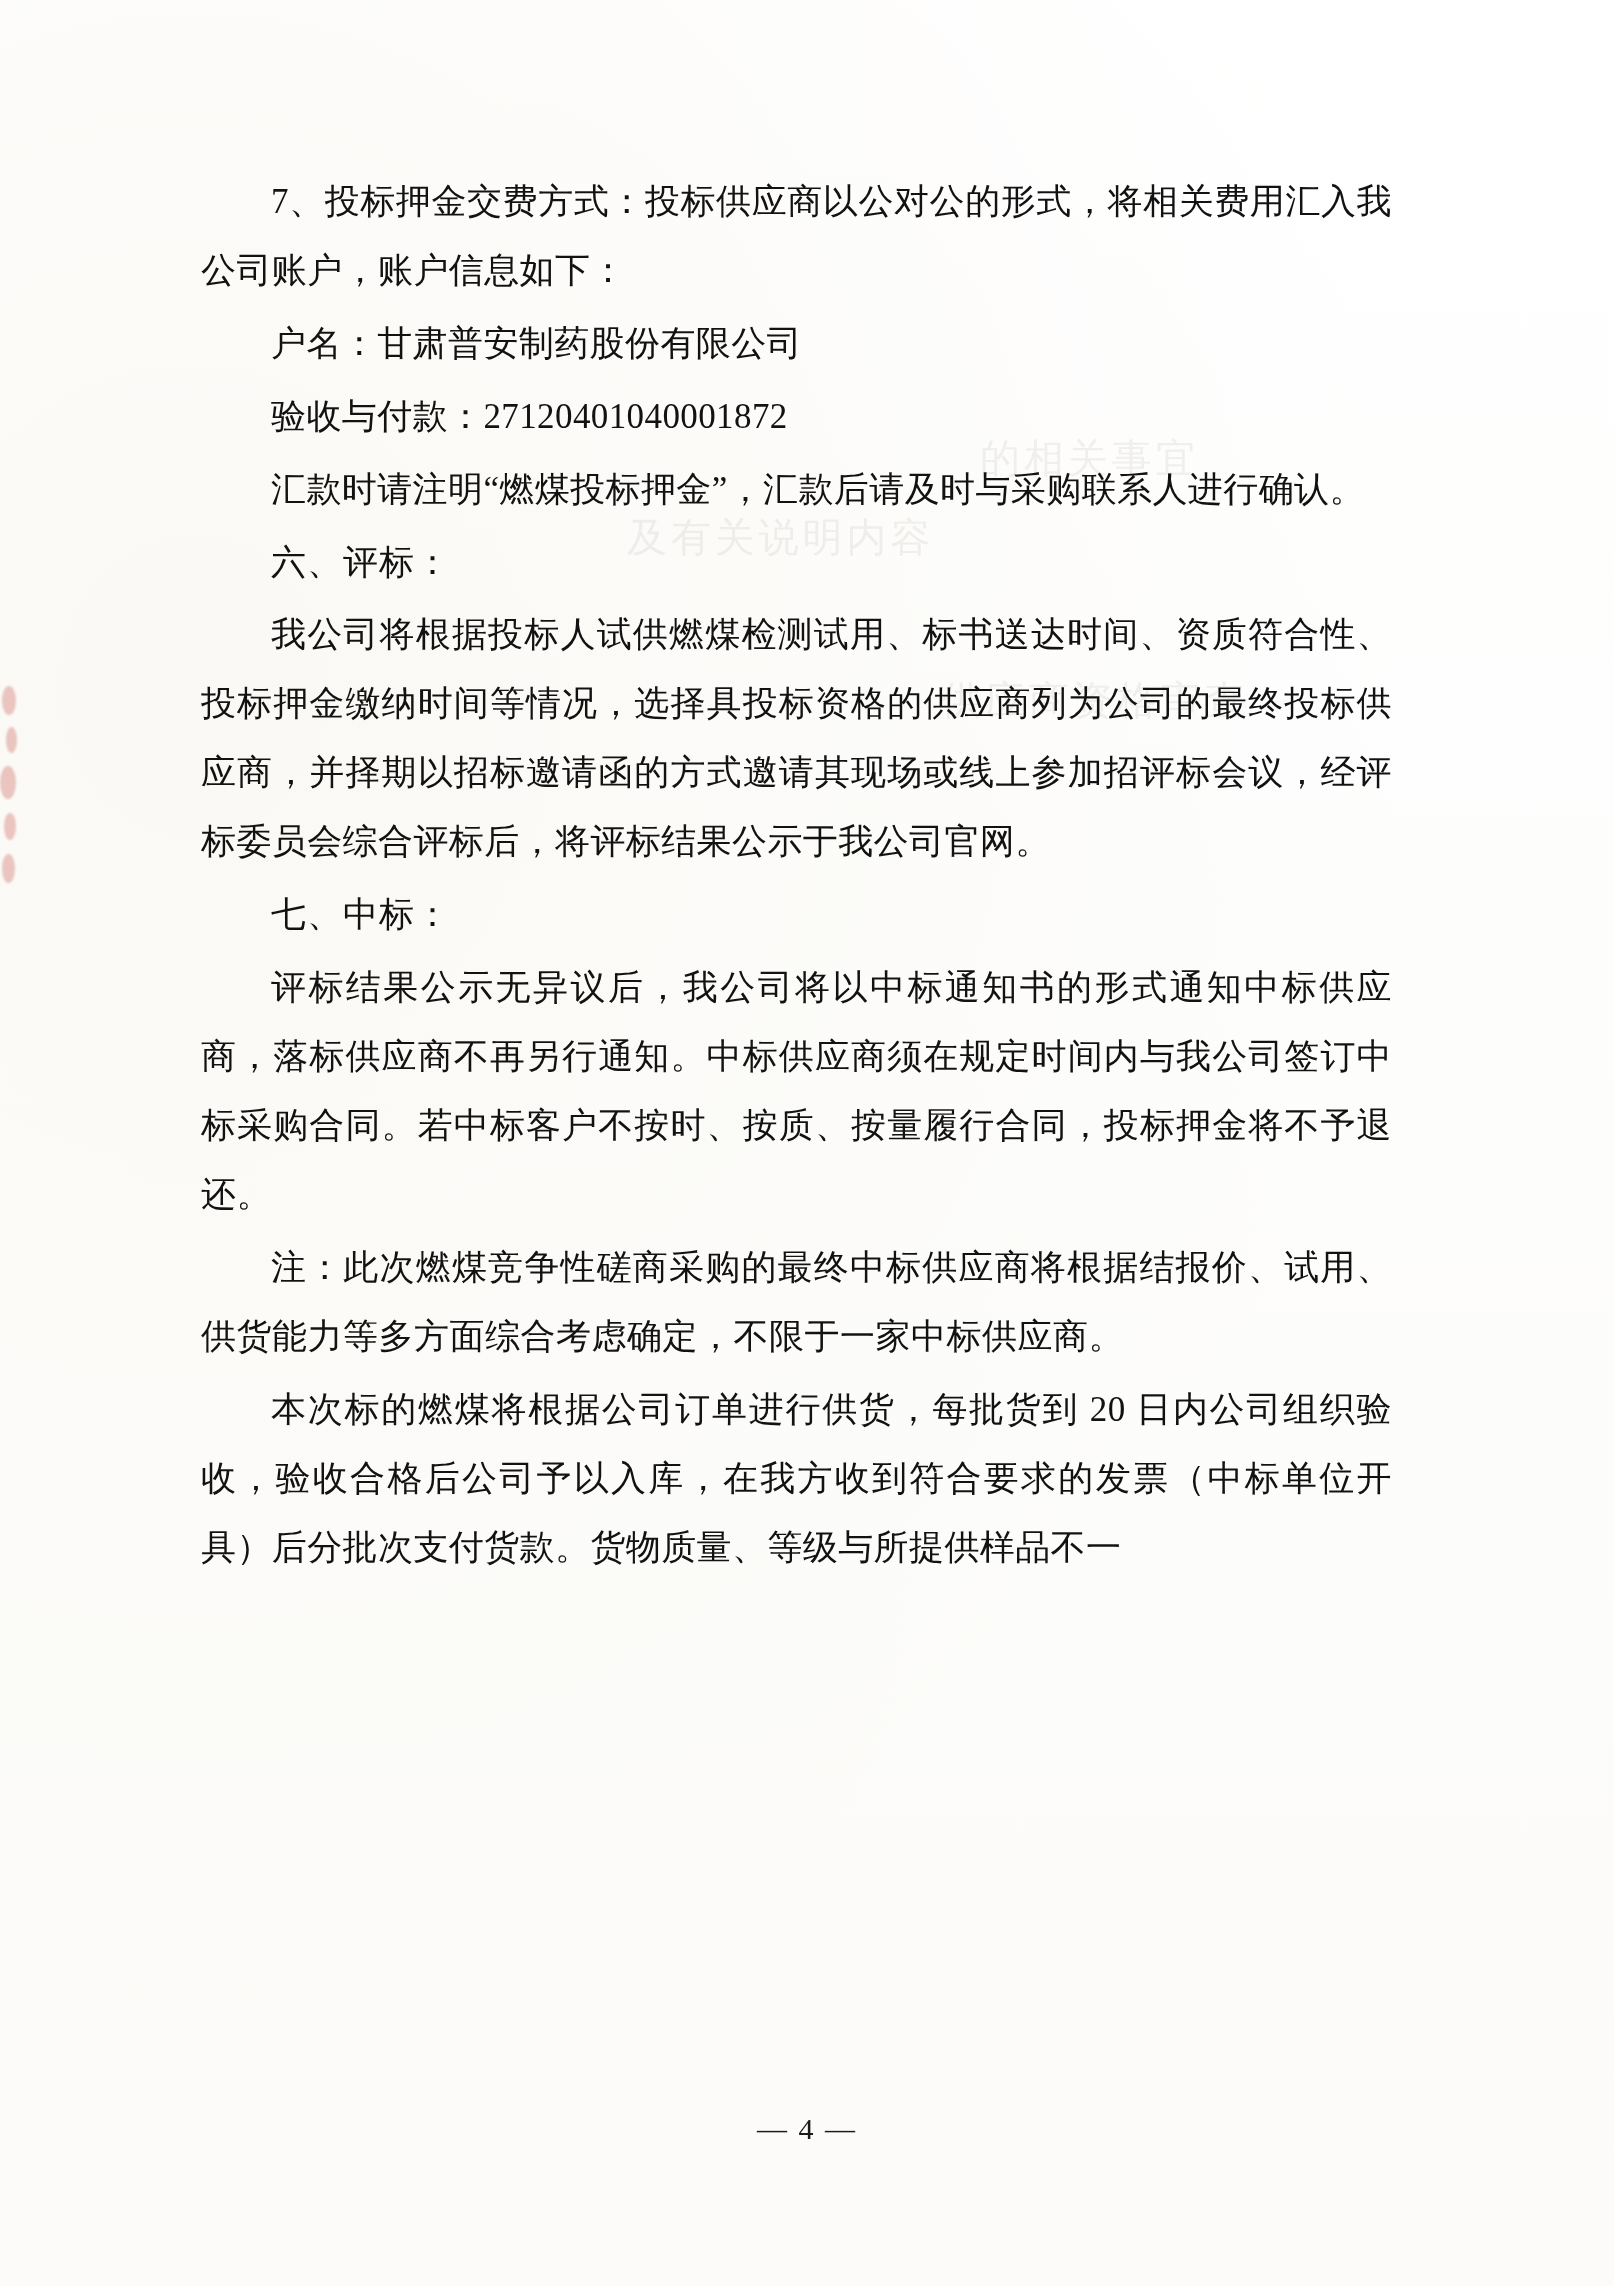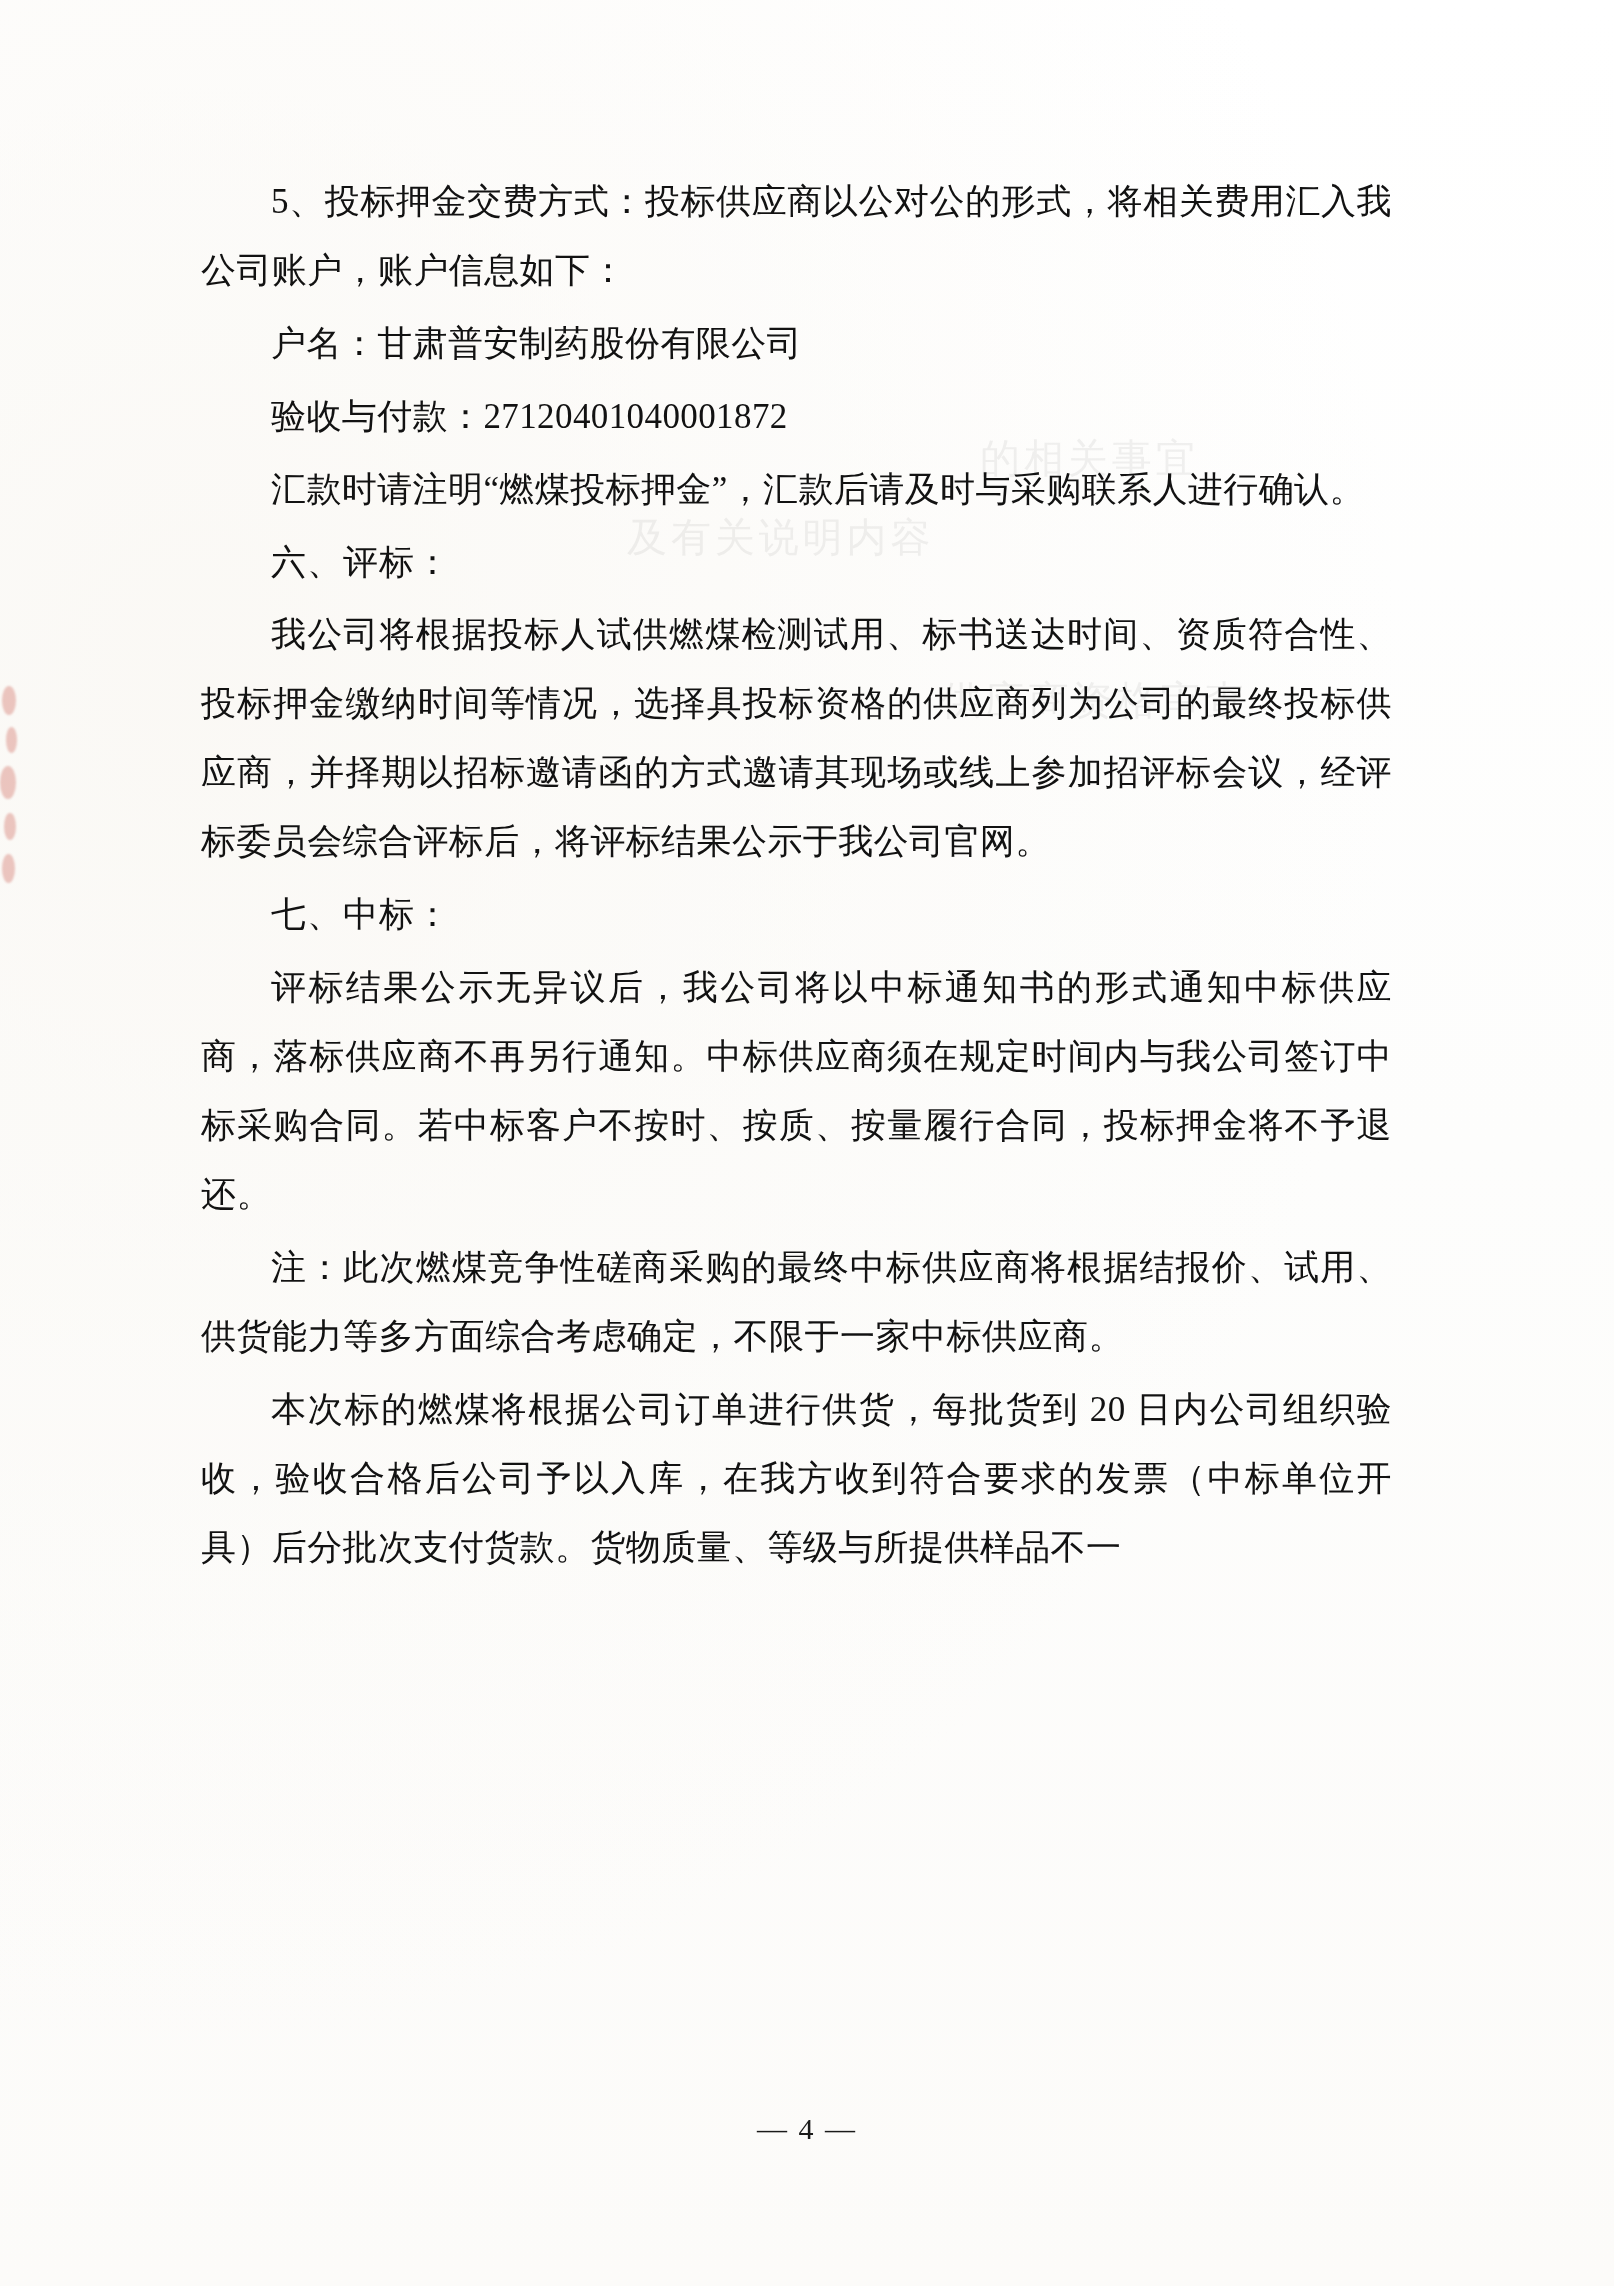--- a/index.html
+++ b/index.html
@@ -107,21 +107,21 @@
     <div class="b" style="left:0px;  top:90px;  width:15.7px; height:33px;"></div>
     <div class="b" style="left:3.9px;  top:137px; width:11.8px; height:27.4px;"></div>
     <div class="b" style="left:2px;  top:178px; width:12.7px; height:29px;"></div>
   </div>
 
   <div class="ghost" style="left:980px; top:431px;">的相关事宜</div>
   <div class="ghost" style="left:627px; top:510px;">及有关说明内容</div>
   <div class="ghost" style="left:941px; top:662px;margin-top:11px;">供应商资格审查</div>
 
   <div class="content">
-    <p class="indent">5、投标押金交费方式：投标供应商以公对公的形式，将相关费用汇入我公司账户，账户信息如下：</p>
+    <p class="indent">7、投标押金交费方式：投标供应商以公对公的形式，将相关费用汇入我公司账户，账户信息如下：</p>
     <p class="indent">户名：甘肃普安制药股份有限公司</p>
     <p class="indent">验收与付款：27120401040001872</p>
     <p class="indent">汇款时请注明“燃煤投标押金”，汇款后请及时与采购联系人进行确认。</p>
 
     <p class="heading">六、评标：</p>
     <p class="indent">我公司将根据投标人试供燃煤检测试用、标书送达时间、资质符合性、投标押金缴纳时间等情况，选择具投标资格的供应商列为公司的最终投标供应商，并择期以招标邀请函的方式邀请其现场或线上参加招评标会议，经评标委员会综合评标后，将评标结果公示于我公司官网。</p>
 
     <p class="heading">七、中标：</p>
     <p class="indent">评标结果公示无异议后，我公司将以中标通知书的形式通知中标供应商，落标供应商不再另行通知。中标供应商须在规定时间内与我公司签订中标采购合同。若中标客户不按时、按质、按量履行合同，投标押金将不予退还。</p>
 

